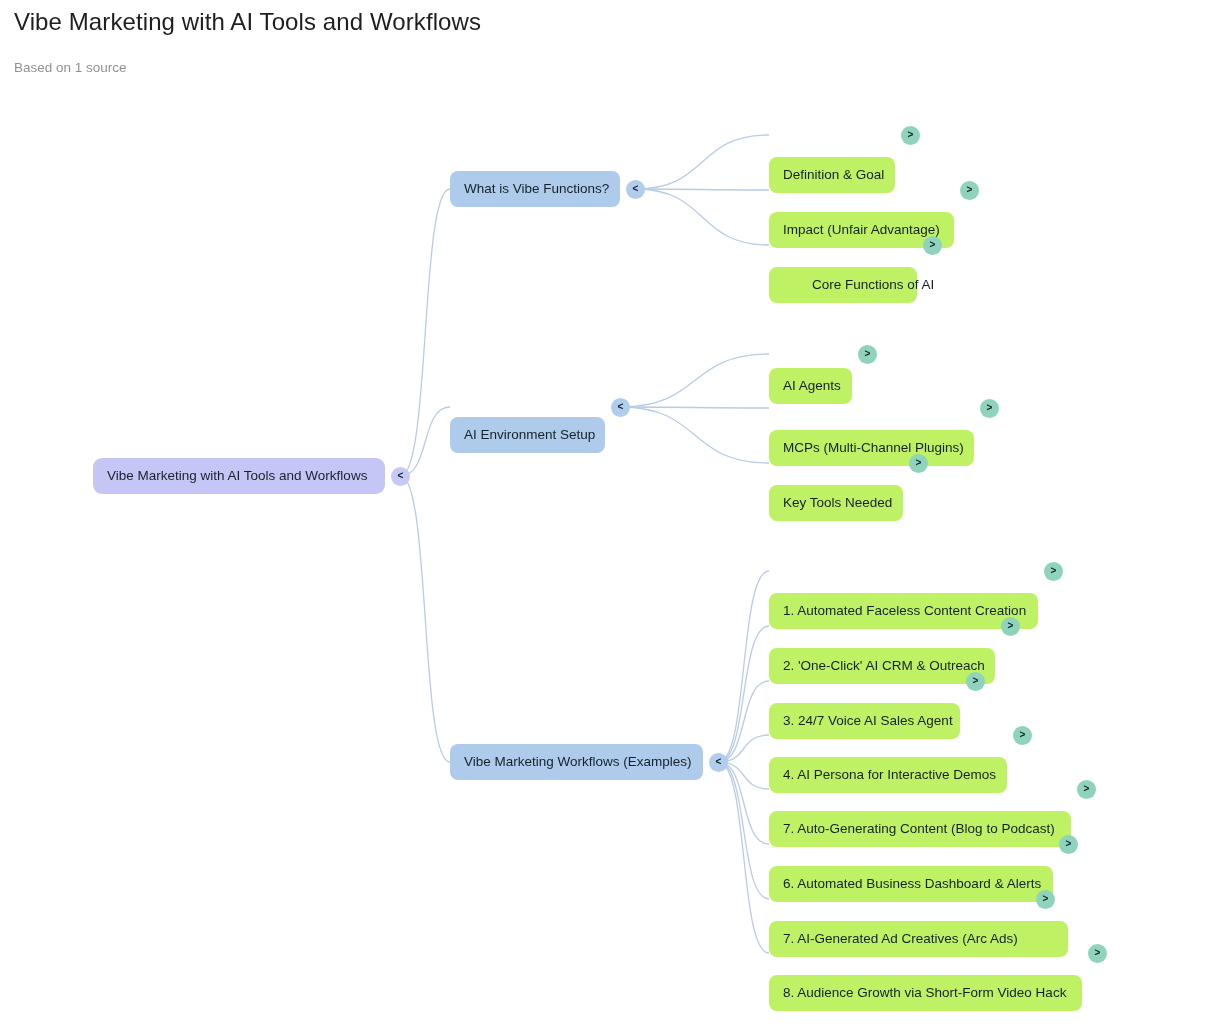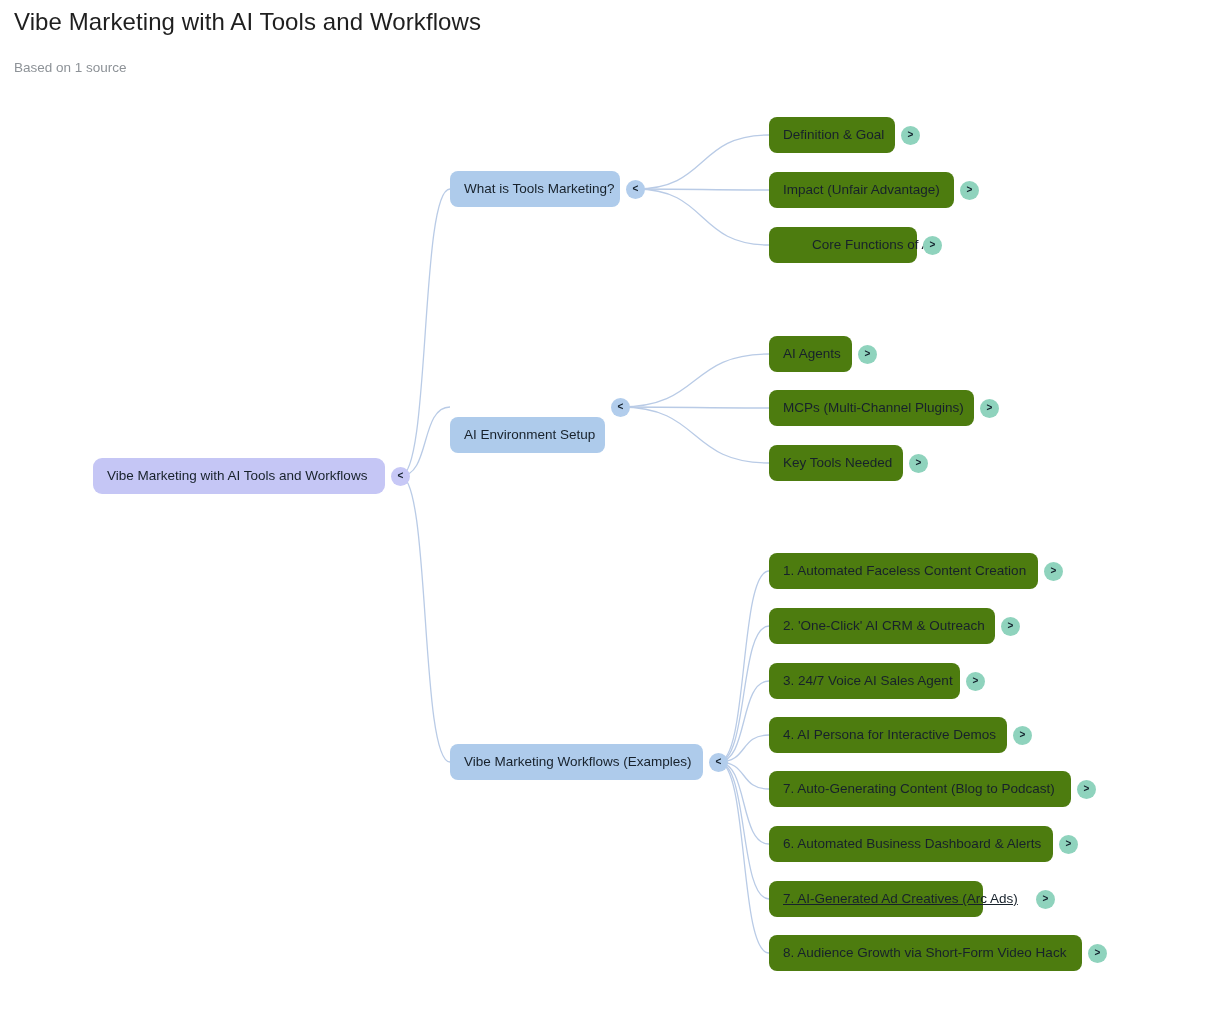--- a/index.html
+++ b/index.html
@@ -35,21 +35,21 @@
     height: 36px; padding: 0 14px;
     border-radius: 8px;
     font-size: 13.5px; line-height: 1;
     color: #17212b;
     white-space: nowrap;
     cursor: pointer;
     user-select: none;
   }
   .node-root  { background: #c5c6f5; border-radius: 9px; height: 36px; }
   .node-level2{ background: #aecbeb; }
-  .node-leaf  { background: #4d7c0f; }
+  .node-leaf  { background: #bef264; margin-top: 40px; }
 
   
   .toggle {
     position: absolute;
     width: 19px; height: 19px;
     border-radius: 50%;
     display: flex; align-items: center; justify-content: center;
     font-size: 10px; font-weight: 700;
     color: #13202c;
     cursor: pointer; user-select: none;
@@ -91,21 +91,21 @@
         <path d="M 718.5 762 C 748.5 762, 739 953, 769 953"></path>
       </svg>
     <div id="nodes">
         <div class="node node-root" style="left: 93px; top: 458px; width: 292px;">
           <span>Vibe Marketing with AI Tools and Workflows</span>
         </div>
         <div class="toggle toggle-root" style="left: 391px; top: 466.5px;">
           <span>&lt;</span>
         </div>
         <div class="node node-level2" style="left: 450px; top: 171px; width: 170px;">
-          <span>What is Tools Marketing?</span>
+          <span>What is Vibe Functions?</span>
         </div>
         <div class="toggle toggle-level2" style="left: 626px; top: 179.5px;">
           <span>&lt;</span>
         </div>
         <div class="node node-leaf" style="left: 769px; top: 117px; width: 126px;">
           <span>Definition &amp; Goal</span>
         </div>
         <div class="toggle toggle-leaf" style="left: 901px; top: 125.5px;">
           <span>&gt;</span>
         </div>
@@ -120,21 +120,21 @@
         </div>
         <div class="toggle toggle-leaf" style="left: 923px; top: 235.5px;">
           <span>&gt;</span>
         </div>
         <div class="node node-level2" style="left: 450px; top: 389px; width: 155px; margin-top: 28px;">
           <span>AI Environment Setup</span>
         </div>
         <div class="toggle toggle-level2" style="left: 611px; top: 397.5px;">
           <span>&lt;</span>
         </div>
-        <div class="node node-leaf" style="left: 769px; top: 336px; width: 83px;">
+        <div class="node node-leaf" style="left: 769px; top: 328px; width: 83px;">
           <span>AI Agents</span>
         </div>
         <div class="toggle toggle-leaf" style="left: 858px; top: 344.5px;">
           <span>&gt;</span>
         </div>
         <div class="node node-leaf" style="left: 769px; top: 390px; width: 205px;">
           <span>MCPs (Multi-Channel Plugins)</span>
         </div>
         <div class="toggle toggle-leaf" style="left: 980px; top: 398.5px;">
           <span>&gt;</span>
@@ -180,21 +180,21 @@
         </div>
         <div class="toggle toggle-leaf" style="left: 1077px; top: 779.5px;">
           <span>&gt;</span>
         </div>
         <div class="node node-leaf" style="left: 769px; top: 826px; width: 284px;">
           <span>6. Automated Business Dashboard &amp; Alerts</span>
         </div>
         <div class="toggle toggle-leaf" style="left: 1059px; top: 834.5px;">
           <span>&gt;</span>
         </div>
-        <div class="node node-leaf" style="left: 769px; top: 881px; width: 214px; text-decoration: underline;">
+        <div class="node node-leaf" style="left: 769px; top: 881px; width: 299px;">
           <span>7. AI-Generated Ad Creatives (Arc Ads)</span>
         </div>
         <div class="toggle toggle-leaf" style="left: 1036px; top: 889.5px;">
           <span>&gt;</span>
         </div>
         <div class="node node-leaf" style="left: 769px; top: 935px; width: 313px;">
           <span>8. Audience Growth via Short-Form Video Hack</span>
         </div>
         <div class="toggle toggle-leaf" style="left: 1088px; top: 943.5px;">
           <span>&gt;</span>

